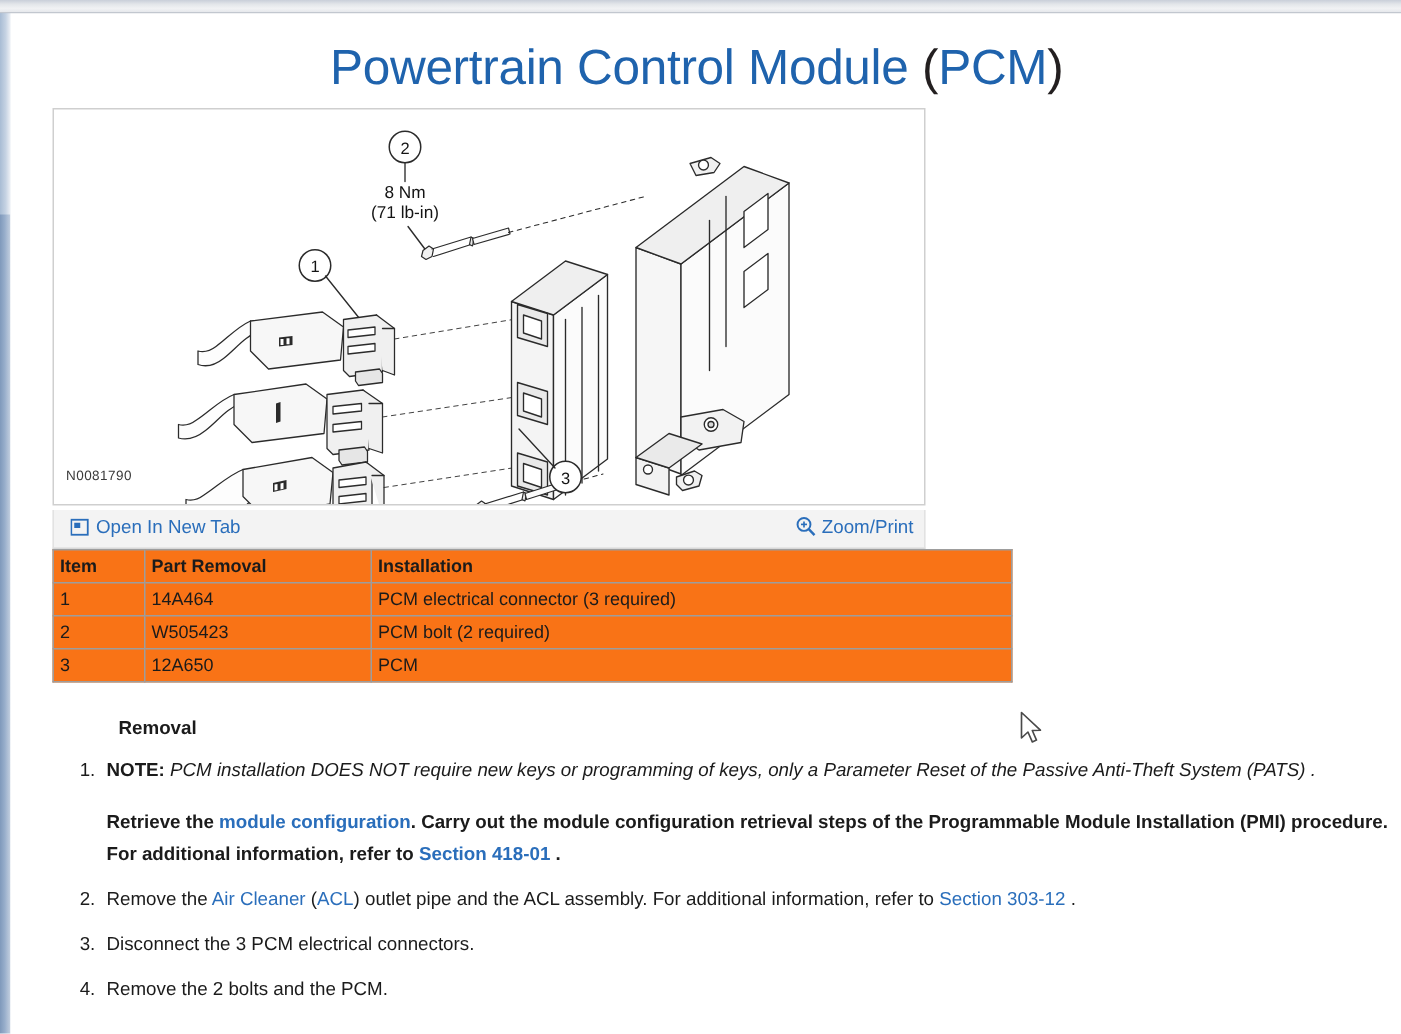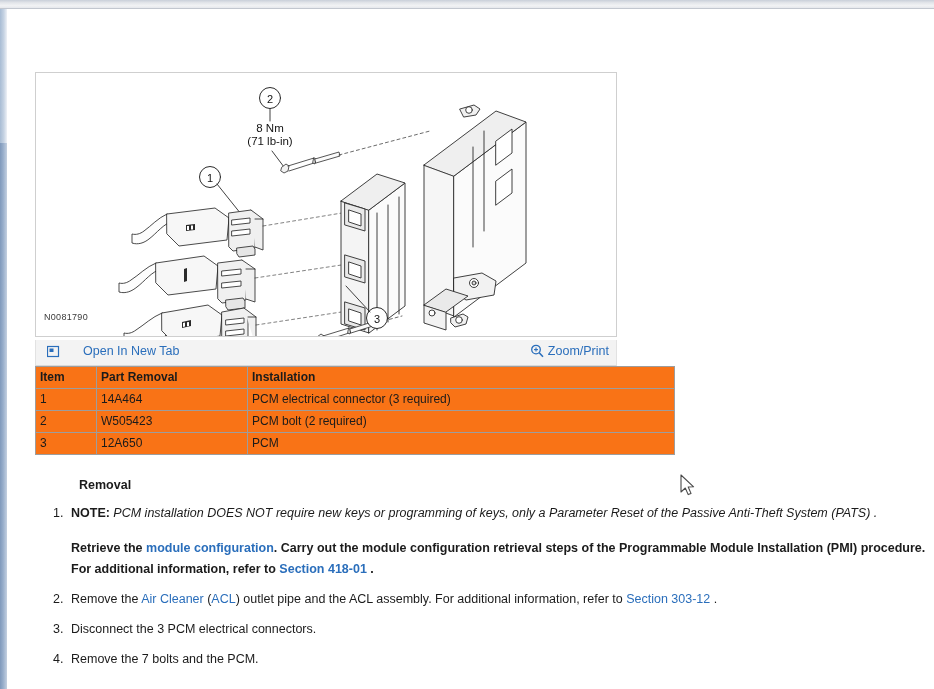--- a/index.html
+++ b/index.html
@@ -85,21 +85,21 @@
     width: 582px; height: 26px;
     background: #f3f3f3;
     border-left: 1px solid #e2e2e2;
     border-right: 1px solid #e2e2e2;
     border-bottom: 1px solid #d8d8d8;
     box-sizing: border-box;
   }
   .tb-left {
     position: absolute;
     left: 11px; top: 4px;
-    display: flex; align-items: center; gap: 23px;
+    display: flex; align-items: center; gap: 4px;
     cursor: pointer;
   }
   .tb-right {
     position: absolute;
     right: 7px; top: 4px;
     display: flex; align-items: center; gap: 4px;
     cursor: pointer;
   }
   .tb-label {
     font-size: 12.5px;
@@ -174,20 +174,21 @@
 </head>
 <body>
 
 <div id="top-chrome"></div>
 <div id="left-rail">
   <div class="rail-upper"></div>
 </div>
 
 <div id="page">
 
+  <div id="doc-title"><span>Powertrain Control Module </span><span class="paren">(</span><span>PCM</span><span class="paren">)</span></div>
 
   <div id="figure-frame">
     <svg id="figure-svg" viewBox="0 0 580 263">
       <g fill="none" stroke="#2b2b2b" stroke-width="0.9" stroke-linejoin="round" stroke-linecap="round">
 
         <circle cx="234" cy="25" r="10.5" fill="#ffffff" stroke="#2b2b2b" stroke-width="1"></circle>
         <text x="234" y="29.5" font-family="Liberation Sans, sans-serif" font-size="11" fill="#141414" text-anchor="middle" stroke="none">2</text>
         <line x1="234" y1="35.5" x2="234" y2="48"></line>
         <text x="234" y="59" font-family="Liberation Sans, sans-serif" font-size="11.5" fill="#141414" text-anchor="middle" stroke="none">8 Nm</text>
         <text x="234" y="72" font-family="Liberation Sans, sans-serif" font-size="11.5" fill="#141414" text-anchor="middle" stroke="none">(71 lb-in)</text>
@@ -368,21 +369,21 @@
   <ol id="steps">
     <li>
       <p class="note-line"><span class="note-kw">NOTE:</span><span class="note-body"> PCM installation DOES NOT require new keys or programming of keys, only a Parameter Reset of the Passive Anti-Theft System (PATS) .</span></p>
       <p class="sub-para"><span>Retrieve the </span><a class="doclink" href="#">module configuration</a><span>. Carry out the module configuration retrieval steps of the Programmable Module Installation (PMI) procedure. For additional information, refer to </span><a class="doclink" href="#">Section  418-01</a><span> .</span></p>
     </li>
 
     <li><span>Remove the </span><a class="doclink" href="#">Air Cleaner</a><span> (</span><a class="doclink" href="#">ACL</a><span>) outlet pipe and the ACL assembly. For additional information, refer to </span><a class="doclink" href="#">Section  303-12</a><span> .</span></li>
 
     <li><span>Disconnect the 3 PCM electrical connectors.</span></li>
 
-    <li><span>Remove the 7 bolts and the PCM.</span></li>
+    <li><span>Remove the 2 bolts and the PCM.</span></li>
   </ol>
 
 </div>
 
 <div id="mouse-cursor">
   <svg width="17" height="24" viewBox="0 0 17 24">
     <path d="M1 1 L1 18 L5.3 14 L8.2 20.6 L11 19.4 L8.2 13 L13.6 12.8 Z" fill="#ffffff" stroke="#4a4a4a" stroke-width="1.1" stroke-linejoin="round"></path>
   </svg>
 </div>
 

